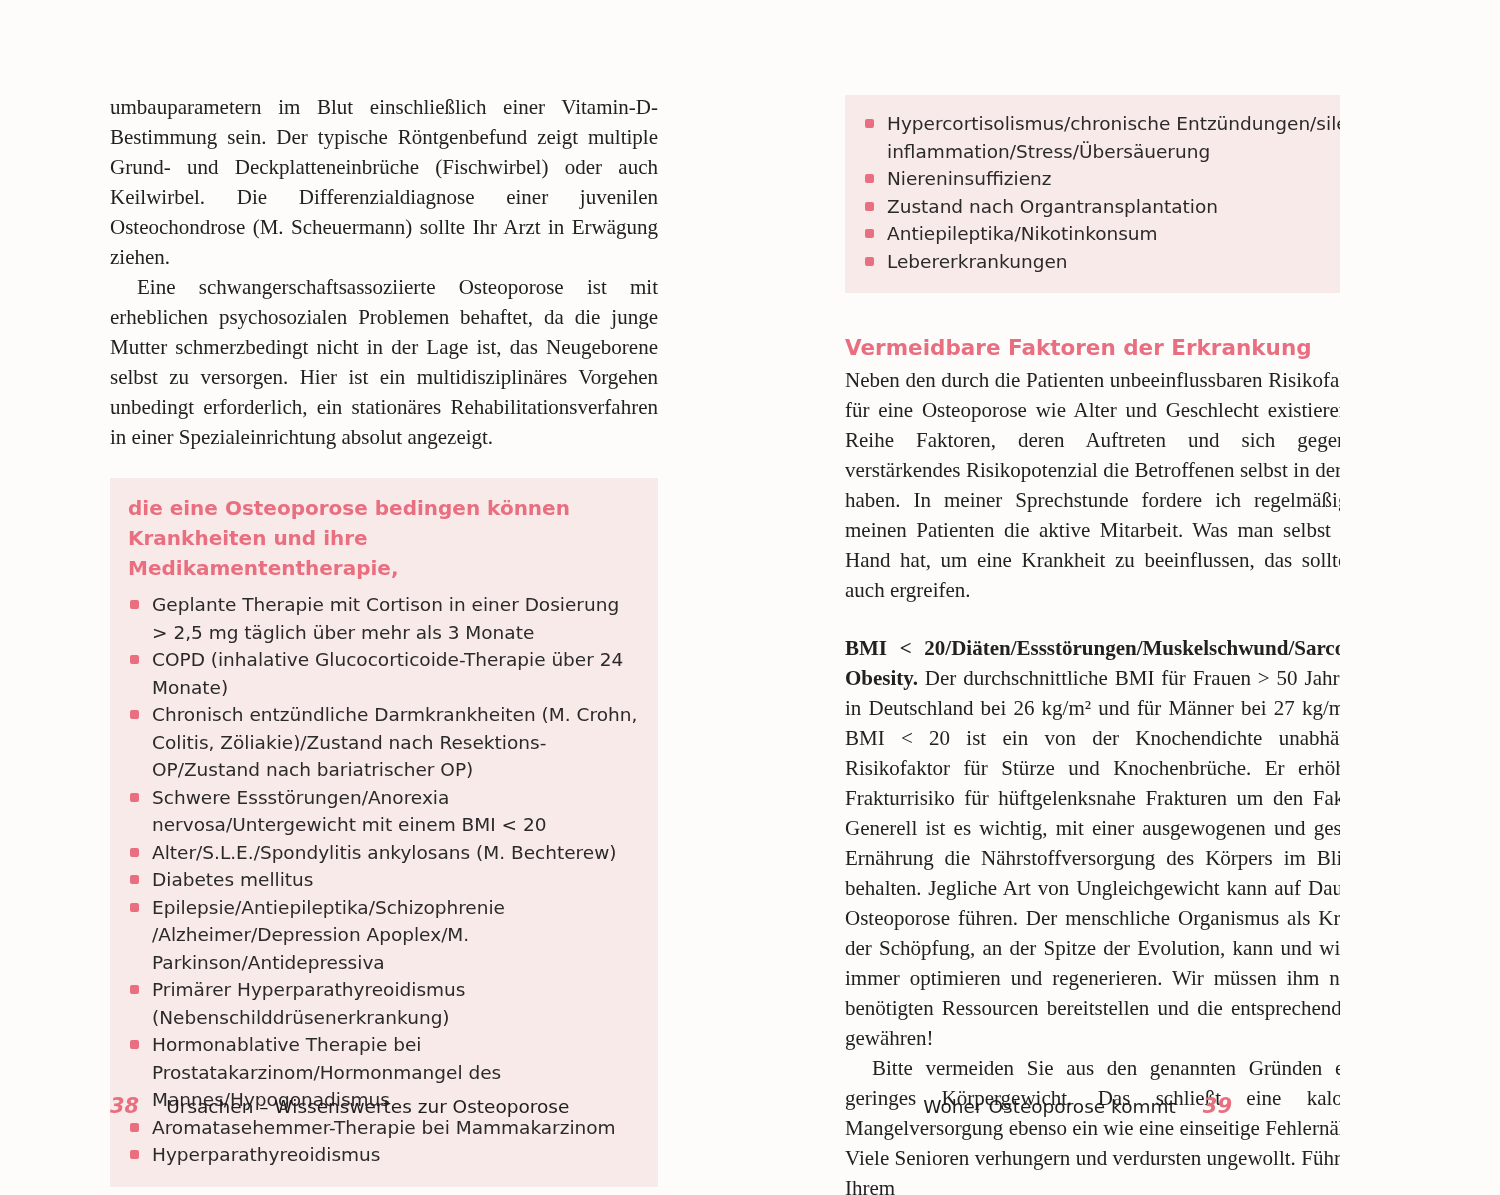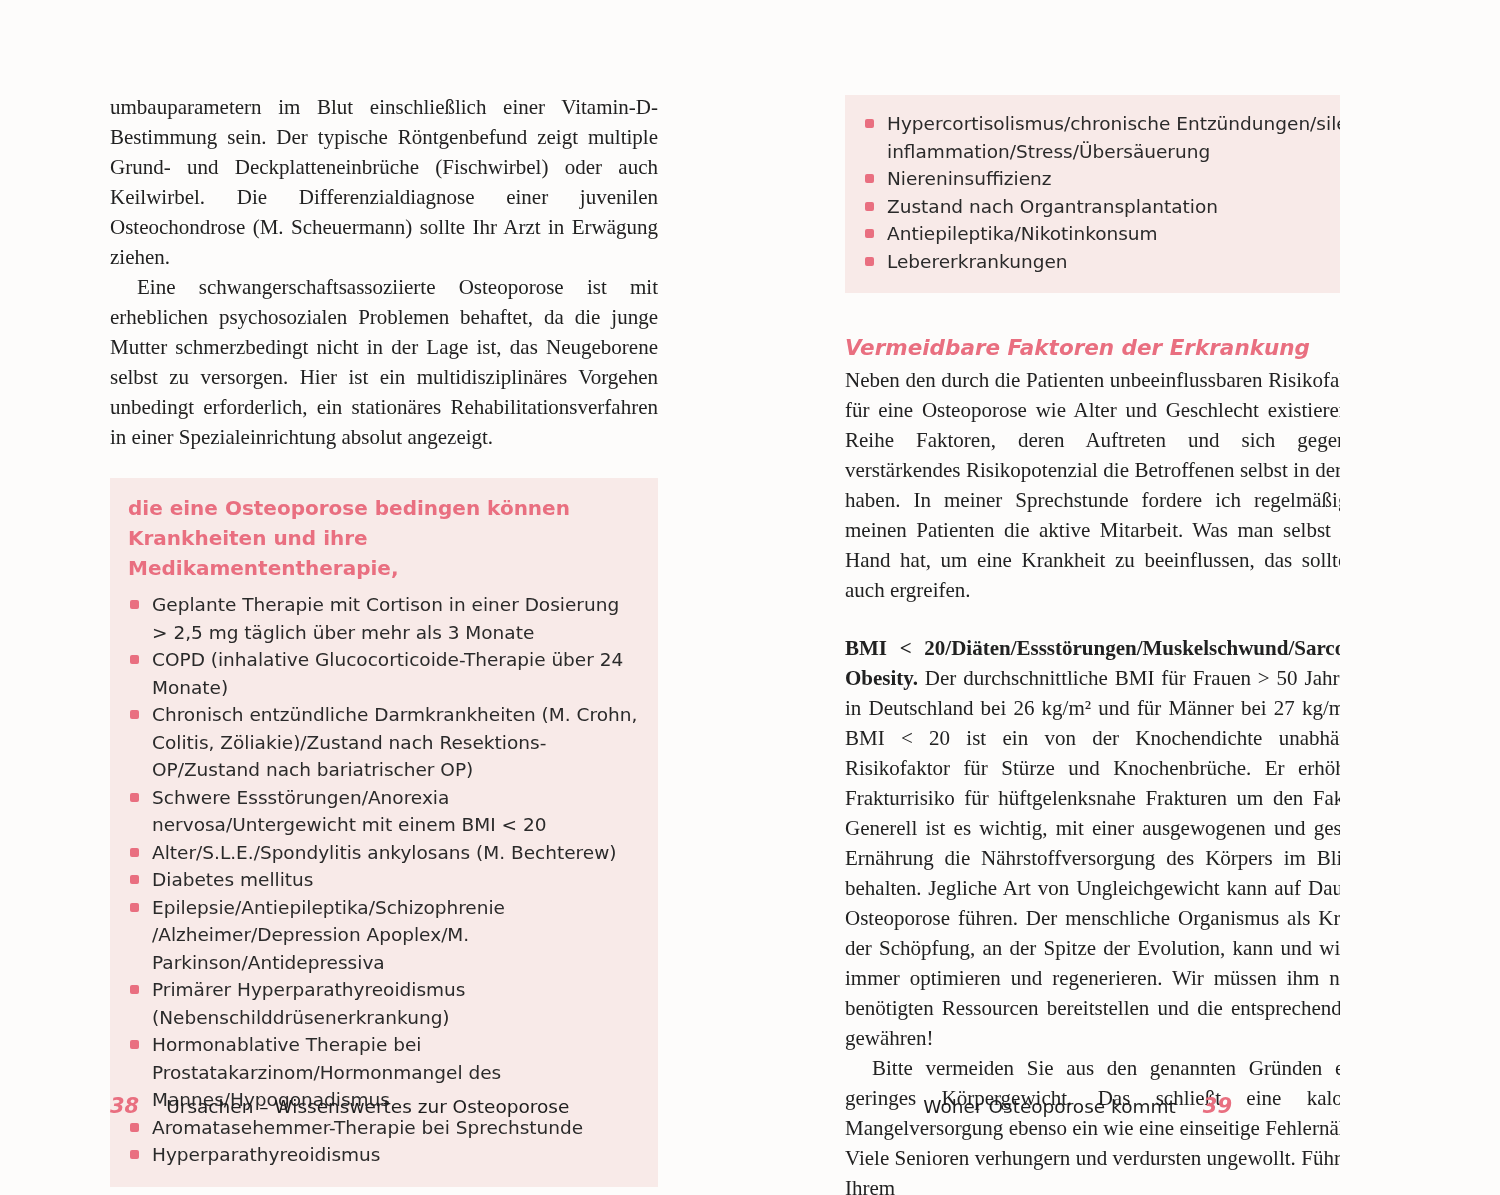--- a/index.html
+++ b/index.html
@@ -61,21 +61,20 @@
     width: 9px;
     height: 9px;
     border-radius: 2px;
     background: var(--accent-pink);
   }
 
   
   .section-heading {
     font-family: "DejaVu Sans", "Liberation Sans", sans-serif;
     font-weight: bold;
-    font-style: italic;
     font-size: 21.5px;
     line-height: 30px;
     color: var(--accent-pink);
     margin: 40px 0 2px 0;
   }
 
   
   .mt-box   { margin-top: 26px; }
   .mt-para  { margin-top: 28px; }
 
@@ -118,21 +117,21 @@
       <ul class="box-list">
         <li class="box-item"><span class="bullet-sq"></span><span>Geplante Therapie mit Cortison in einer Dosierung &gt; 2,5 mg täglich über mehr als 3 Monate</span></li>
         <li class="box-item"><span class="bullet-sq"></span><span>COPD (inhalative Glucocorticoide-Therapie über 24 Monate)</span></li>
         <li class="box-item"><span class="bullet-sq"></span><span>Chronisch entzündliche Darmkrankheiten (M. Crohn, Colitis, Zöliakie)/Zustand nach Resektions-OP/Zustand nach bariatrischer OP)</span></li>
         <li class="box-item"><span class="bullet-sq"></span><span>Schwere Essstörungen/Anorexia nervosa/Untergewicht mit einem BMI &lt; 20</span></li>
         <li class="box-item"><span class="bullet-sq"></span><span>Alter/S.L.E./Spondylitis ankylosans (M. Bechterew)</span></li>
         <li class="box-item"><span class="bullet-sq"></span><span>Diabetes mellitus</span></li>
         <li class="box-item"><span class="bullet-sq"></span><span>Epilepsie/Antiepileptika/Schizophrenie /Alzheimer/Depression Apoplex/M. Parkinson/Antidepressiva</span></li>
         <li class="box-item"><span class="bullet-sq"></span><span>Primärer Hyperparathyreoidismus (Nebenschilddrüsenerkrankung)</span></li>
         <li class="box-item"><span class="bullet-sq"></span><span>Hormonablative Therapie bei Prostatakarzinom/Hormonmangel des Mannes/Hypogonadismus</span></li>
-        <li class="box-item"><span class="bullet-sq"></span><span>Aromatasehemmer-Therapie bei Sprechstunde</span></li>
+        <li class="box-item"><span class="bullet-sq"></span><span>Aromatasehemmer-Therapie bei Mammakarzinom</span></li>
         <li class="box-item"><span class="bullet-sq"></span><span>Hyperparathyreoidismus</span></li>
 
       </ul>
     </div>
   </div>
 
   <div class="footer footer-left">
     <span class="page-num">38</span>
     <span>Ursachen – Wissenswertes zur Osteoporose</span>
   </div>

